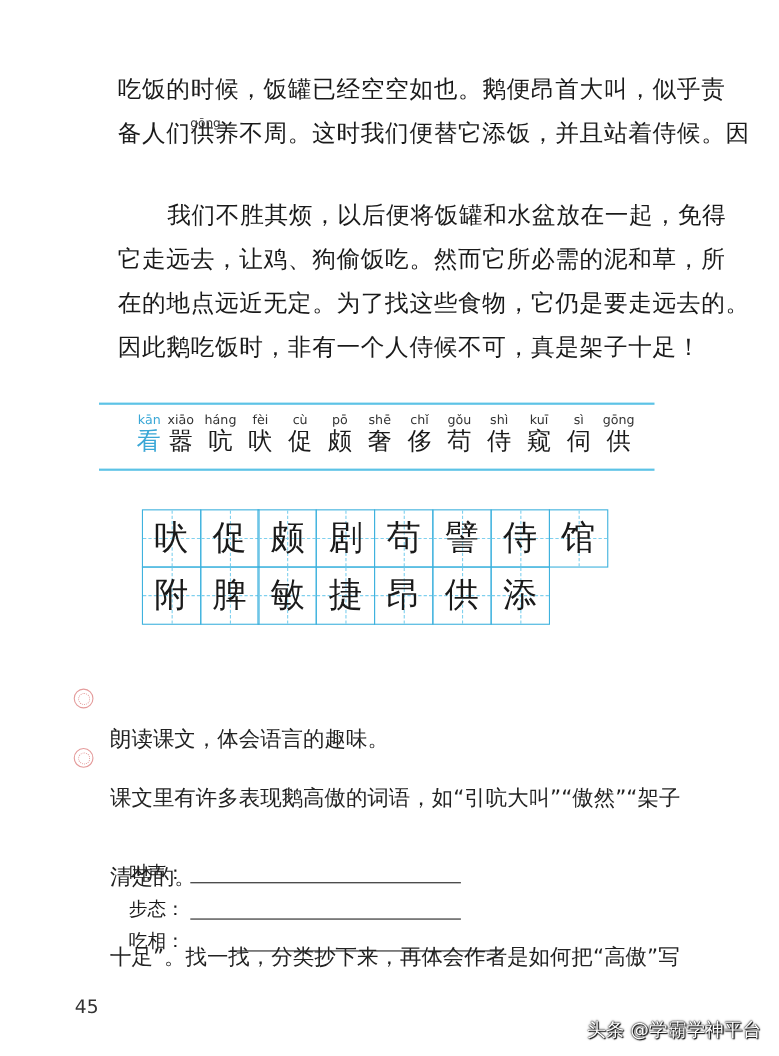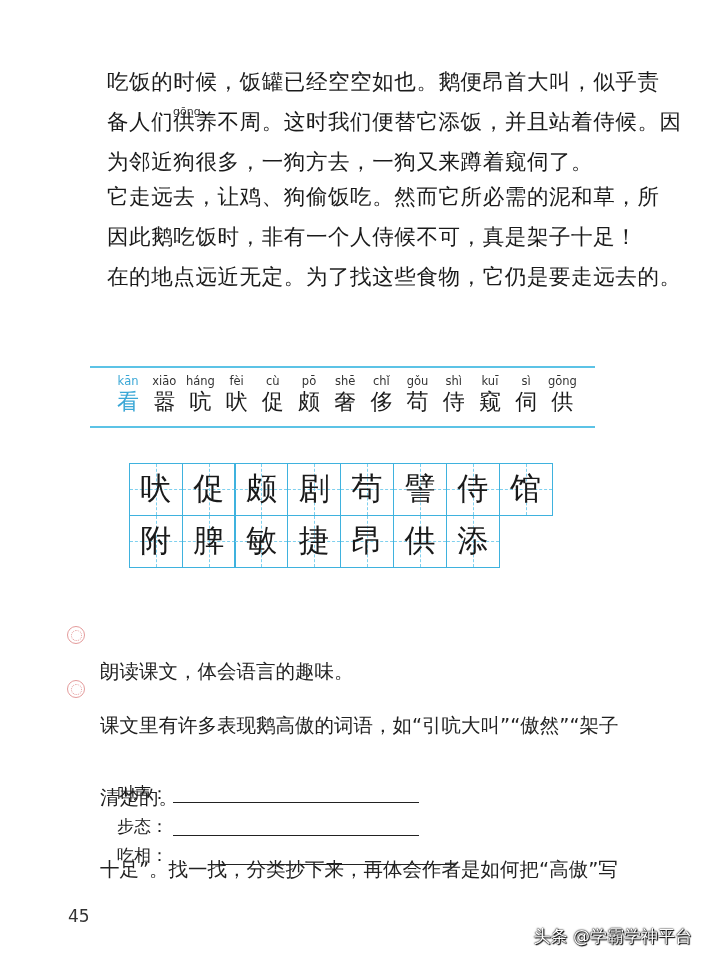--- a/index.html
+++ b/index.html
@@ -10,21 +10,21 @@
   .para { position: absolute; left: 67px; width: 556px; font-size: 21.5px; letter-spacing: 0.6px; line-height: 40px; margin-left: 40px; }
   .para .line { white-space: nowrap; height: 40px; position: relative; }
   .ruby-gong { position: absolute; font-family: "DejaVu Sans", sans-serif; font-size: 11px; letter-spacing: 0; color: #333; top: -10px; }
   .indent { padding-left: 45px; }
 
   .vocab { position: absolute; left: 90px; top: 366px; width: 505px; height: 58px; border-top: 2px solid #5cc3e6; border-bottom: 2px solid #5cc3e6; }
   .vocab-row { position: absolute; left: 20px; top: 6px; display: flex; }
   .vchar { width: 36.2px; text-align: center; }
   .vchar .py { font-family: "DejaVu Sans", sans-serif; font-size: 11.5px; color: #333; height: 14px; line-height: 14px; }
   .vchar .hz { font-size: 22px; line-height: 28px; }
-  .vchar.hl .py, .vchar.hl .hz { color: #3aa7d6; }
+  .vchar.hl .py, .vchar.hl .hz { color: #3aa7d6; text-align: right; }
 
   .grid { position: absolute; left: 130px; top: 464px; }
   .grow { display: flex; }
   .cell { width: 52px; height: 51px; border: 1.2px solid #3fb2de; margin-left: -1.2px; margin-top: -1.2px; position: relative; font-size: 31px; display: flex; align-items: center; justify-content: center; font-family: "DejaVu Serif", serif; }
   .cell::before { content: ""; position: absolute; left: 50%; top: 0; bottom: 0; border-left: 1px dashed #7fd0ee; }
   .cell::after { content: ""; position: absolute; top: 50%; left: 0; right: 0; border-top: 1px dashed #7fd0ee; }
   .cell span { position: relative; z-index: 1; }
 
   .q { position: absolute; left: 67px; width: 560px; font-family: "DejaVu Sans", sans-serif; font-size: 19.5px; line-height: 36px; color: #222; }
   .q .badge { position: absolute; left: 0; top: 8px; width: 18px; height: 18px; border-radius: 50%; border: 1.5px solid #e49b9b; box-sizing: border-box; }
@@ -40,27 +40,27 @@
 </style>
 </head>
 <body>
 
 <div class="para" style="top:62px;">
   <div class="line">吃饭的时候，饭罐已经空空如也。鹅便昂首大叫，似乎责</div>
   <div class="line">
     <span class="ruby-gong" style="left:66px;">gōng</span>
     <span>备人们供养不周。这时我们便替它添饭，并且站着侍候。因</span>
   </div>
-  <div class="line">为邻近狗很多，一狗方去，一狗又来蹲着窥伺了。</div>
 </div>
 
 <div class="para" style="top:177px;">
+  <div class="line indent">我们不胜其烦，以后便将饭罐和水盆放在一起，免得</div>
   <div class="line">它走远去，让鸡、狗偷饭吃。然而它所必需的泥和草，所</div>
+  <div class="line">在的地点远近无定。为了找这些食物，它仍是要走远去的。</div>
   <div class="line">因此鹅吃饭时，非有一个人侍候不可，真是架子十足！</div>
-  <div class="line">在的地点远近无定。为了找这些食物，它仍是要走远去的。</div>
 </div>
 
 <div class="vocab">
   <div class="vocab-row" id="vocab-row">
       <div class="vchar hl">
         <div class="py">kān</div>
         <div class="hz">看</div>
       </div>
       <div class="vchar">
         <div class="py">xiāo</div>

